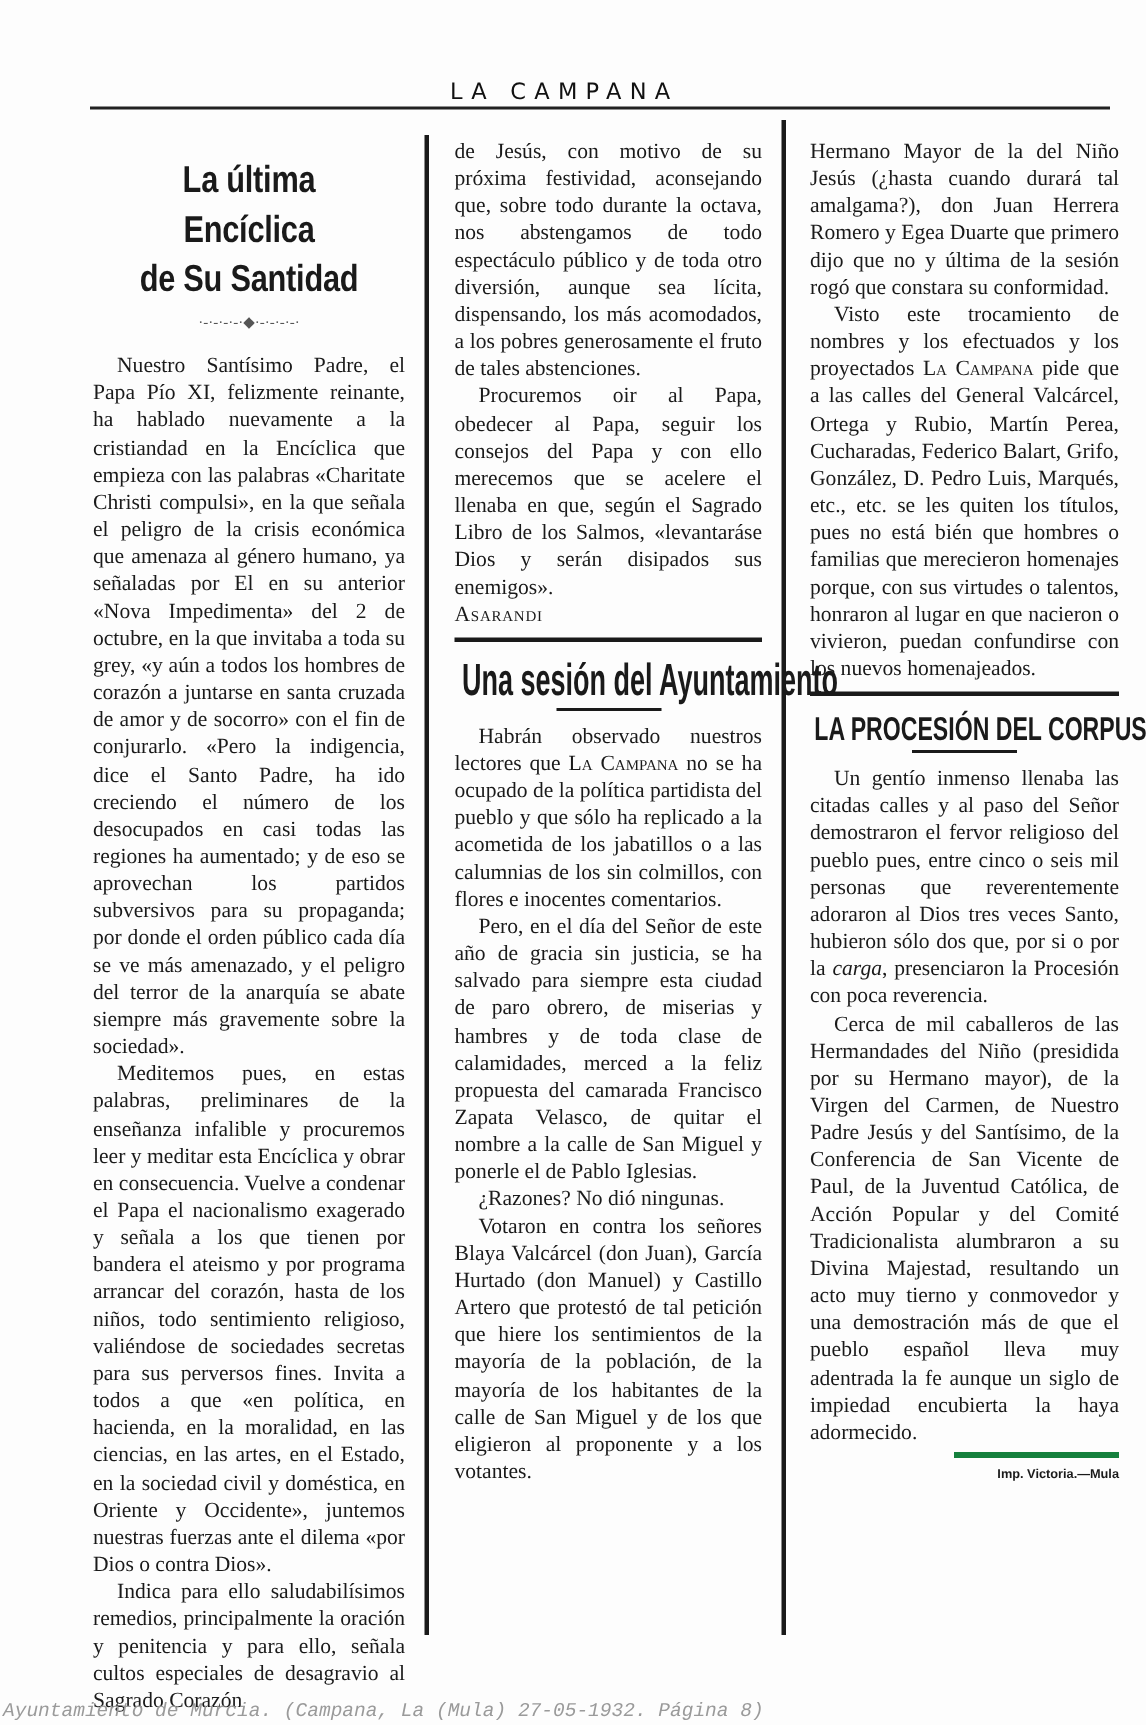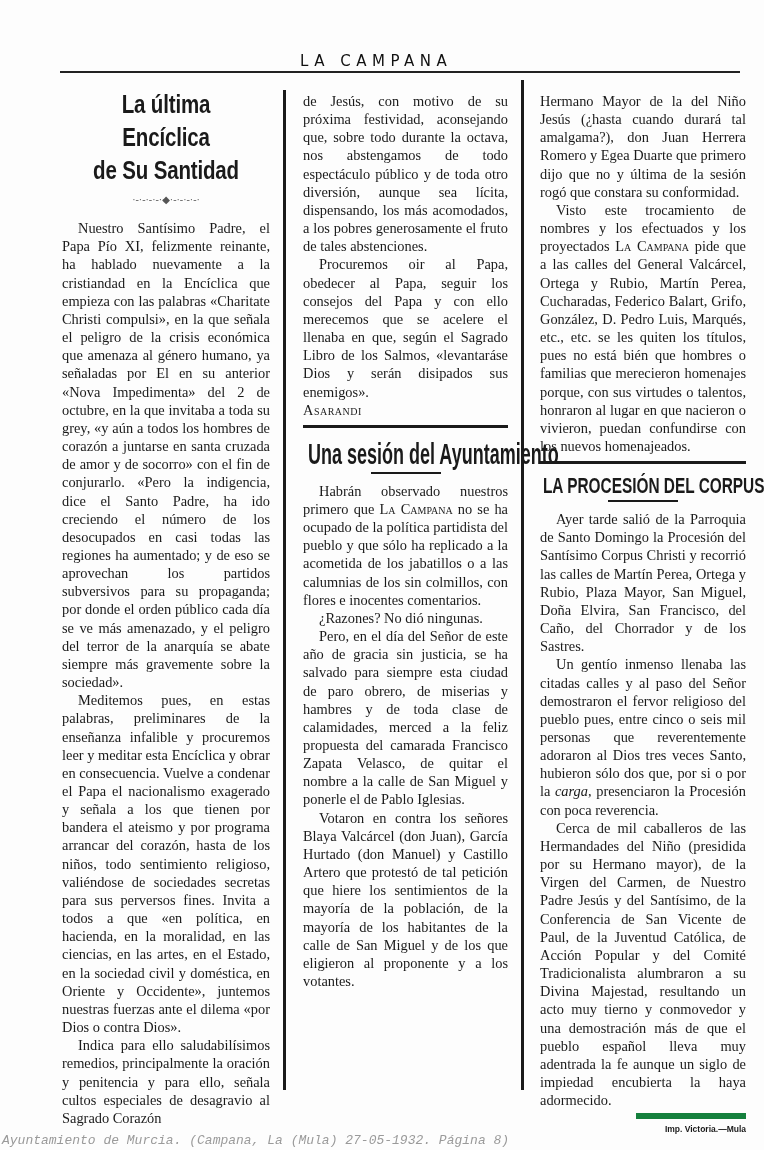--- a/index.html
+++ b/index.html
@@ -16,21 +16,21 @@
   .masthead {
     position: absolute; left: 300px; top: 52px; width: 200px;
     font-family: "DejaVu Sans", sans-serif; font-size: 15px;
     letter-spacing: 5.5px; color: #111; font-weight: normal;
   }
   .top-rule {
     position: absolute; left: 60px; top: 71px; width: 680px; height: 2px;
     background: #222;
   }
   .col {
-    position: absolute; top: 88px;
+    position: absolute; top: 104px;
     font-size: 14.4px; line-height: 18.15px; text-align: justify;
   }
   .col p { margin: 0; text-indent: 0; }
   .col p.ind { text-indent: 16px; }
   .col1 { left: 62px; width: 208px; }
   .col2 { left: 303px; width: 205px; top: 92px; }
   .col3 { left: 540px; width: 206px; top: 92px; }
   .vline { position: absolute; width: 3px; background: #1a1a1a; }
   .headline-1 {
     font-family: "Liberation Sans", sans-serif; font-weight: bold;
@@ -55,21 +55,21 @@
   }
   .rule-thick { height: 3px; background: #1a1a1a; margin: 6px 0 8px 0; }
   .rule-short { width: 70px; height: 2px; background: #1a1a1a; margin: 0 auto 8px auto; }
   .sig {
     text-align: left; font-variant: small-caps; letter-spacing: 0.5px;
   }
   .sc { font-variant: small-caps; }
   .imprint {
     text-align: right; font-family: "Liberation Sans", sans-serif;
     font-weight: bold; font-size: 8.5px; margin-top: 4px;
-    border-top: 6px solid #15803d; display: block; width: 110px; margin-left: auto;
+    border-top: 4px solid #15803d; display: block; width: 110px; margin-left: auto;
     padding-top: 1px;
   }
   .footer {
     position: absolute; left: 2px; top: 1133px;
     font-family: "Liberation Mono", monospace; font-size: 13px; font-style: italic;
     color: #9a9a9a;
   }
   i { }
 </style>
 </head>
@@ -94,32 +94,31 @@
     <p class="ind">Indica para ello saludabilísimos remedios, principalmente la oración y penitencia y para ello, señala cultos especiales de desagravio al Sagrado Corazón</p>
   </div>
 
   <div class="col col2">
     <p>de Jesús, con motivo de su próxima festividad, aconsejando que, sobre todo durante la octava, nos abstengamos de todo espectáculo público y de toda otro diversión, aunque sea lícita, dispensando, los más acomodados, a los pobres generosamente el fruto de tales abstenciones.</p>
     <p class="ind">Procuremos oir al Papa, obedecer al Papa, seguir los consejos del Papa y con ello merecemos que se acelere el llenaba en que, según el Sagrado Libro de los Salmos, «levantaráse Dios y serán disipados sus enemigos».</p>
     <div class="sig">Asarandi</div>
     <div class="rule-thick"></div>
     <div class="headline-2">Una sesión del Ayuntamiento</div>
     <div class="rule-short"></div>
-    <p class="ind"><span>Habrán observado nuestros primero que </span><span class="sc">La Campana</span><span> no se ha ocupado de la política partidista del pueblo y que sólo ha replicado a la acometida de los jabatillos o a las calumnias de los sin colmillos, con flores e inocentes comentarios.</span></p>
+    <p class="ind"><span>Habrán observado nuestros lectores que </span><span class="sc">La Campana</span><span> no se ha ocupado de la política partidista del pueblo y que sólo ha replicado a la acometida de los jabatillos o a las calumnias de los sin colmillos, con flores e inocentes comentarios.</span></p>
+    <p class="ind">Pero, en el día del Señor de este año de gracia sin justicia, se ha salvado para siempre esta ciudad de paro obrero, de miserias y hambres y de toda clase de calamidades, merced a la feliz propuesta del camarada Francisco Zapata Velasco, de quitar el nombre a la calle de San Miguel y ponerle el de Pablo Iglesias.</p>
     <p class="ind">¿Razones? No dió ningunas.</p>
-    <p class="ind">Pero, en el día del Señor de este año de gracia sin justicia, se ha salvado para siempre esta ciudad de paro obrero, de miserias y hambres y de toda clase de calamidades, merced a la feliz propuesta del camarada Francisco Zapata Velasco, de quitar el nombre a la calle de San Miguel y ponerle el de Pablo Iglesias.</p>
     <p class="ind">Votaron en contra los señores Blaya Valcárcel (don Juan), García Hurtado (don Manuel) y Castillo Artero que protestó de tal petición que hiere los sentimientos de la mayoría de la población, de la mayoría de los habitantes de la calle de San Miguel y de los que eligieron al proponente y a los votantes.</p>
   </div>
 
   <div class="col col3">
     <p>Hermano Mayor de la del Niño Jesús (¿hasta cuando durará tal amalgama?), don Juan Herrera Romero y Egea Duarte que primero dijo que no y última de la sesión rogó que constara su conformidad.</p>
     <p class="ind"><span>Visto este trocamiento de nombres y los efectuados y los proyectados </span><span class="sc">La Campana</span><span> pide que a las calles del General Valcárcel, Ortega y Rubio, Martín Perea, Cucharadas, Federico Balart, Grifo, González, D. Pedro Luis, Marqués, etc., etc. se les quiten los títulos, pues no está bién que hombres o familias que merecieron homenajes porque, con sus virtudes o talentos, honraron al lugar en que nacieron o vivieron, puedan confundirse con los nuevos homenajeados.</span></p>
     <div class="rule-thick"></div>
     <div class="headline-3">LA PROCESIÓN DEL CORPUS</div>
     <div class="rule-short"></div>
-    <p class="ind">Ayer tarde salió de la Parroquia de Santo Domingo la Procesión del Santísimo Corpus Christi y recorrió las calles de Martín Perea, Ortega y Rubio, Plaza Mayor, San Miguel, Doña Elvira, San Francisco, del Caño, del Chorrador y de los Sastres.</p>
     <p class="ind"><span>Un gentío inmenso llenaba las citadas calles y al paso del Señor demostraron el fervor religioso del pueblo pues, entre cinco o seis mil personas que reverentemente adoraron al Dios tres veces Santo, hubieron sólo dos que, por si o por la </span><i>carga</i><span>, presenciaron la Procesión con poca reverencia.</span></p>
     <p class="ind">Cerca de mil caballeros de las Hermandades del Niño (presidida por su Hermano mayor), de la Virgen del Carmen, de Nuestro Padre Jesús y del Santísimo, de la Conferencia de San Vicente de Paul, de la Juventud Católica, de Acción Popular y del Comité Tradicionalista alumbraron a su Divina Majestad, resultando un acto muy tierno y conmovedor y una demostración más de que el pueblo español lleva muy adentrada la fe aunque un siglo de impiedad encubierta la haya adormecido.</p>
     <span class="imprint">Imp. Victoria.—Mula</span>
   </div>
 
   <div class="footer">Ayuntamiento de Murcia. (Campana, La (Mula) 27-05-1932. Página 8)</div>
 </div>
 
 </body></html>

